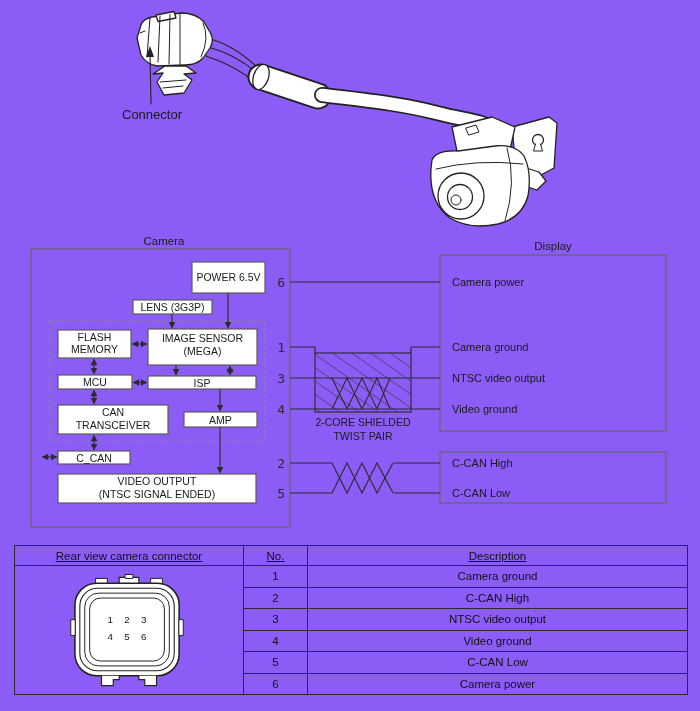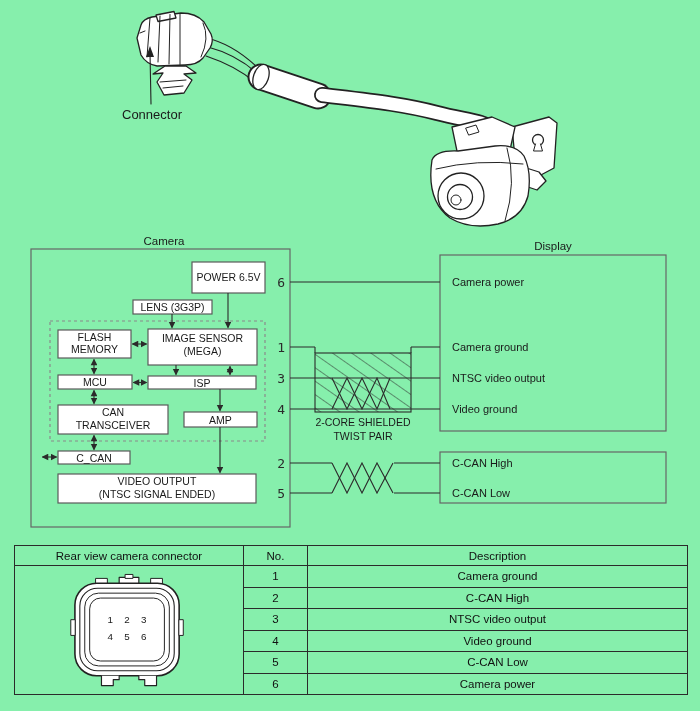--- a/index.html
+++ b/index.html
@@ -1,30 +1,30 @@
 <!DOCTYPE html>
 <html><head>
 <meta charset="utf-8">
 <style>
   html,body{margin:0;padding:0;background:#ffffff;}
-  .page{position:relative;width:700px;height:711px;background:#86efac;overflow:hidden;
+  .page{position:relative;width:700px;height:711px;background:#8b5cf6;overflow:hidden;
         font-family:"Liberation Sans",sans-serif;color:#1a1a1a;}
   svg{position:absolute;left:0;}
   svg text{font-family:"Liberation Sans",sans-serif;fill:#1a1a1a;}
   text.boxlbl{font-size:10.5px;}
   text.title{font-size:11.5px;}
   text.pinno{font-family:"DejaVu Sans Mono",monospace;font-size:13px;fill:#2b2b2b;}
   text.wirelbl{font-size:11px;}
   text.shieldlbl{font-size:10.5px;}
   text.conlbl{font-size:13px;}
   .pintable{position:absolute;left:14px;top:545px;width:673px;border-collapse:collapse;
             table-layout:fixed;font-size:11.5px;color:#111;}
   .pintable td{border:1px solid #2b2b2b;text-align:center;vertical-align:middle;
                padding:0;height:20.5px;}
-  .pintable tr.hdr td{height:19px;}
+  .pintable tr.hdr td{height:19px;text-decoration:underline;}
   .conn-cell{position:relative;}
   .conn-cell svg{position:static;display:block;margin:2px auto 0 auto;}
 </style>
 </head>
 <body>
 
 <div class="page">
 
   <svg width="700" height="235" viewBox="0 0 700 235" style="top:0;">
     <g fill="none" stroke="#222" stroke-width="1.3" stroke-linejoin="round" stroke-linecap="round">

